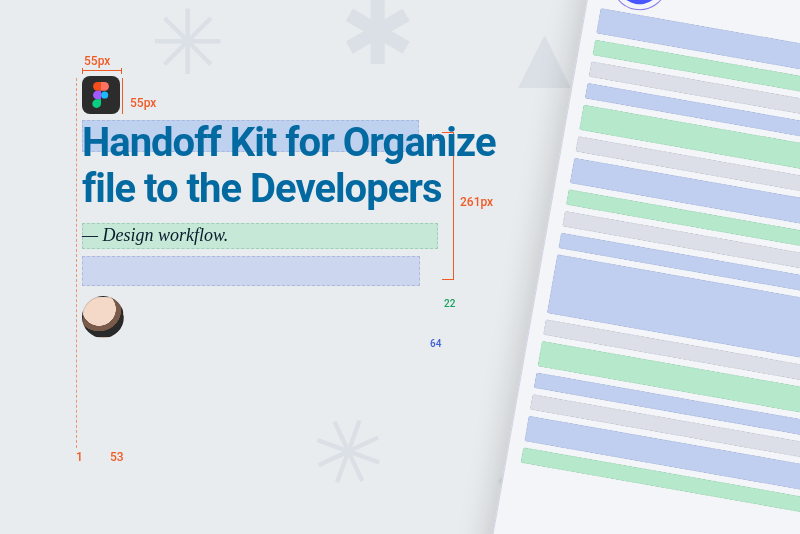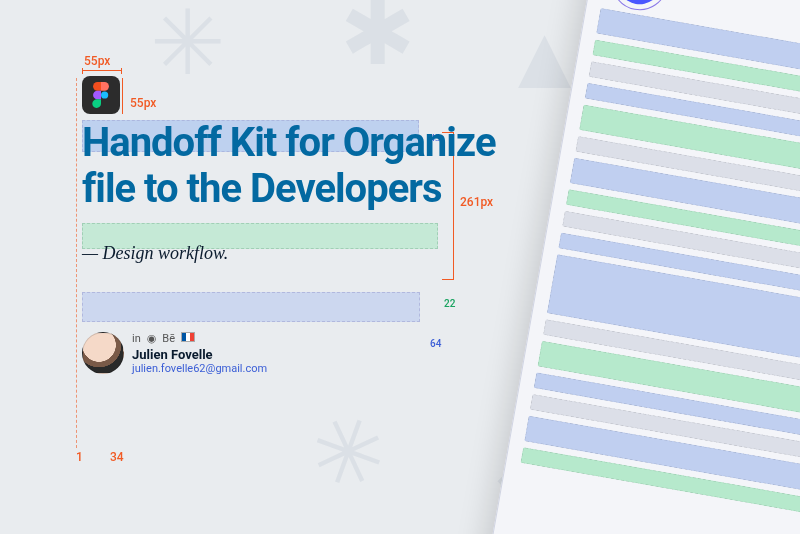--- a/index.html
+++ b/index.html
@@ -45,21 +45,21 @@
   .meas.b34 { top: 450px; left: 110px; }
 
   .title-area { position: relative; }
   .title-bar1 { position:absolute; left:0; top: 0px; width: 337px; height: 32px; background:#a8c3f0; opacity:0.65; border:1px dashed rgba(100,100,180,0.4); }
   .meas.h45 { top: 132px; left: 430px; color:#3b5ed6; font-size:10px;font-family:Liberation Serif, serif; }
 
   .title { font-size: 40px; font-weight: 700; color: #0369a1; line-height: 1.16; letter-spacing: -1px; position: relative; z-index: 2; margin-top: 2px; }
 
   .subtitle-row { position: relative; margin-top: 10px; }
   .subtitle-bar { position:absolute; left:0; top:0; width:356px; height:26px; background:#b6e9cc; opacity:0.7; border:1px dashed rgba(60,140,90,0.4); }
-  .subtitle { position: relative; font-family: Georgia, "Times New Roman", serif; font-style: italic; font-size: 18px; color:#0a1b2e; padding: 20px 0; z-index:2; }
+  .subtitle { position: relative; font-family: Georgia, "Times New Roman", serif; font-style: italic; font-size: 18px; color:#0a1b2e; padding: 2px 0; z-index:2; }
   .meas.h33 { top: 298px; left: 444px; color:#1aa360; font-size:10px; }
 
   .spacer-bar { margin-top: 8px; width: 338px; height: 30px; background:#c0cff0; opacity:0.7; border:1px dashed rgba(100,100,180,0.4); }
   .meas.h84 { top: 338px; left: 430px; color:#3b5ed6; font-size:10px; }
 
   
   .author { display:flex; align-items:center; gap:8px; margin-top: 10px; }
   .avatar { width:42px; height:42px; border-radius:50%; background: radial-gradient(circle at 40% 30%, #f5d9c8 0 45%, #7a5a48 46% 60%, #2a2a2a 61% 100%); border:1px solid rgba(0,0,0,0.15); }
   .author-text { display:flex; flex-direction:column; }
   .author-name { font-size:13px; font-weight:700; color:#0a1b2e; }
@@ -105,21 +105,21 @@
 <div class="meas left55-label">55px</div>
 <div class="meas left55-line"></div>
 
 <div class="bracket-right"></div>
 <div class="meas h261">261px</div>
 
 <div class="meas h45">45</div>
 <div class="meas h33">22</div>
 <div class="meas h84">64</div>
 <div class="meas b16">1</div>
-<div class="meas b34">34</div>
+<div class="meas b34">53</div>
 
 <div class="content">
   <div class="figma-icon">
     <svg viewBox="0 0 24 36">
       <circle cx="17" cy="18" r="5" fill="#1abcfe"></circle>
       <path d="M7 0h5v12H7a6 6 0 010-12z" fill="#f24e1e"></path>
       <path d="M12 0h5a6 6 0 010 12h-5z" fill="#ff7262"></path>
       <path d="M7 12h5v12H7a6 6 0 010-12z" fill="#a259ff"></path>
       <path d="M7 24h5v6a6 6 0 11-5-6z" fill="#0acf83"></path>
     </svg>
@@ -132,30 +132,20 @@
 
   <div class="subtitle-row">
     <div class="subtitle-bar"></div>
     <div class="subtitle">— Design workflow.</div>
   </div>
 
   <div class="spacer-bar"></div>
 
   <div class="author">
     <div class="avatar"></div>
-    <div class="author-text">
-      <div class="social">
-        <span>in</span>
-        <span>◉</span>
-        <span>Bē</span>
-        <span class="flag"></span>
-      </div>
-      <div class="author-name">Julien Fovelle</div>
-      <div class="author-email">julien.fovelle62@gmail.com</div>
-    </div>
   </div>
 </div>
 
 <div class="panel-wrap">
   <div class="panel">
     <div class="hdr">
       <div style="position:relative;">
 
         <div class="circle-sel"></div>
       </div>

